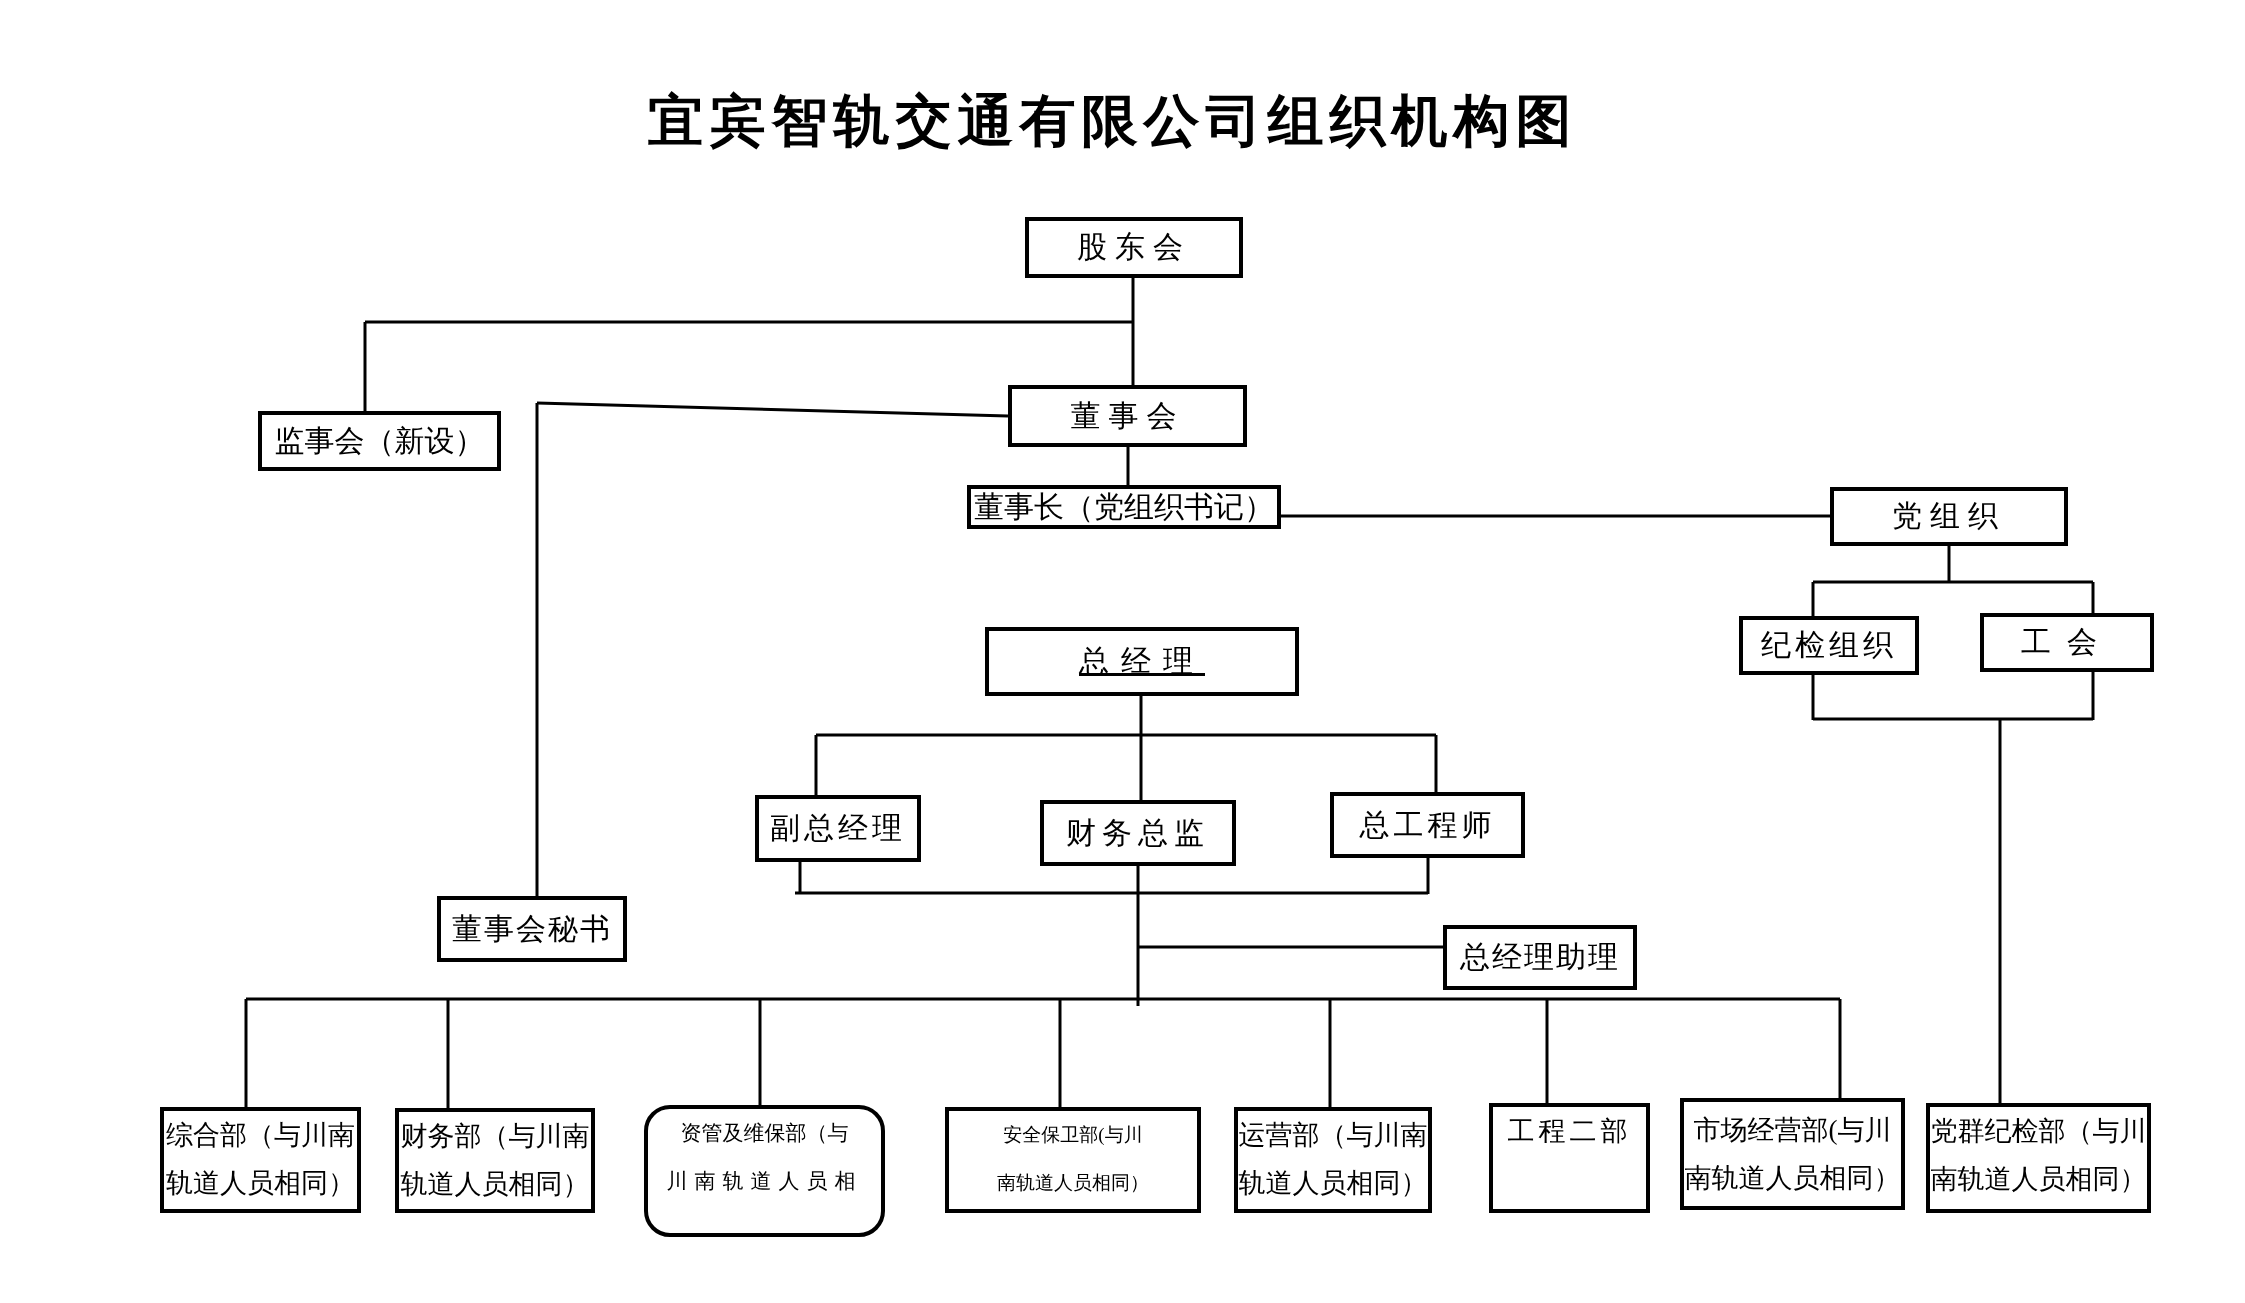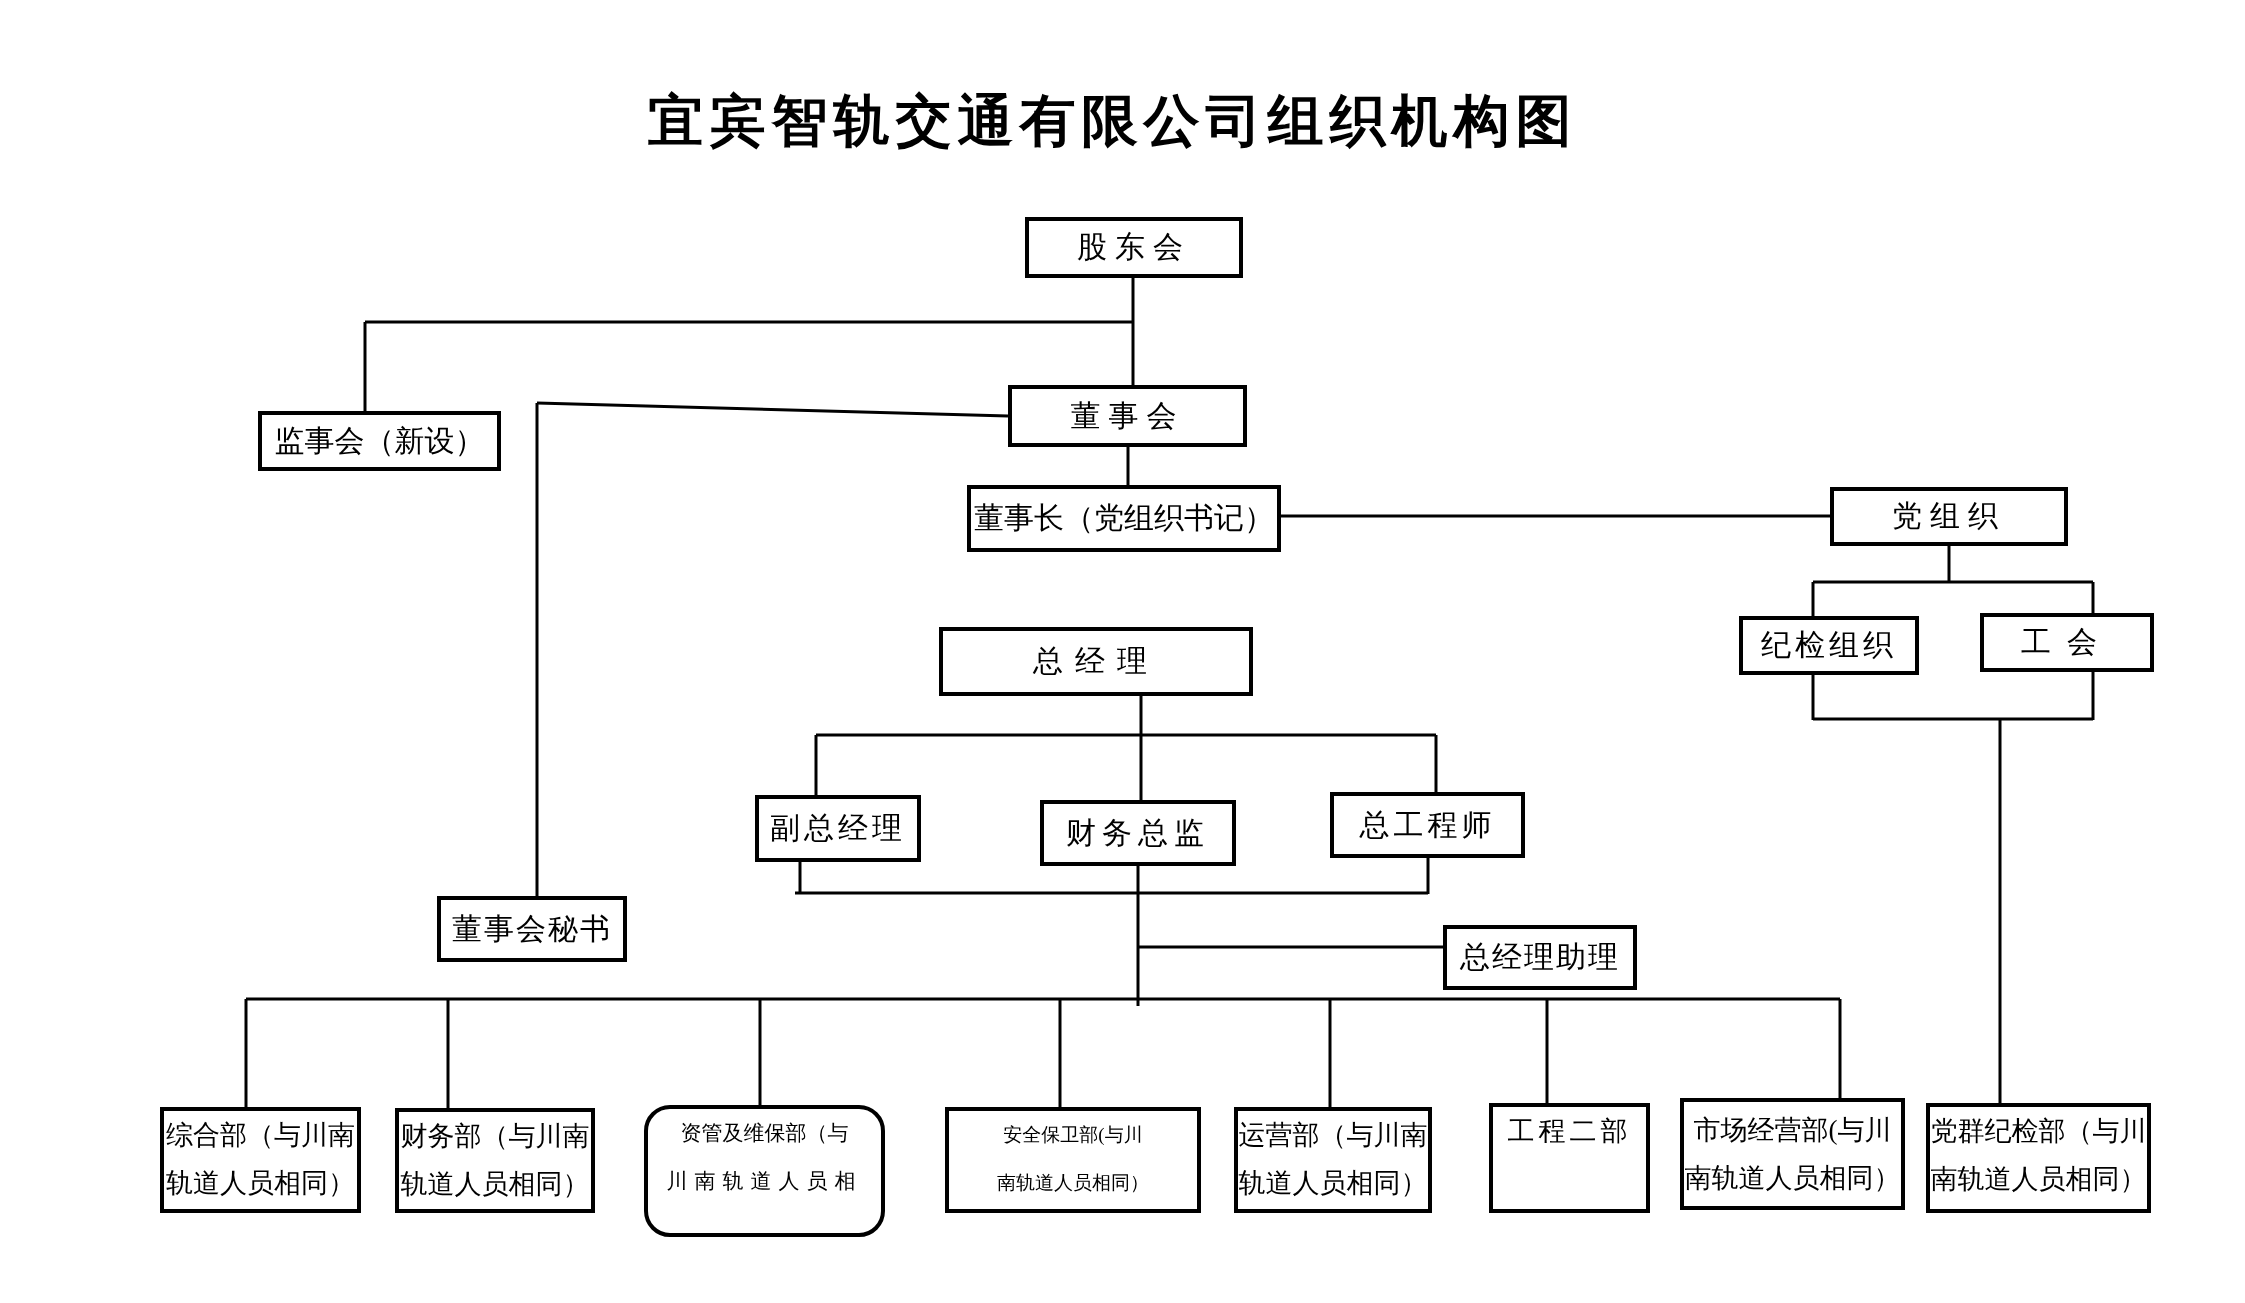--- a/index.html
+++ b/index.html
@@ -59,33 +59,33 @@
   <div class="page-title">宜宾智轨交通有限公司组织机构图</div>
 <div class="node" style="left: 1025px; top: 217px; width: 218px; height: 61px; font-size: 30px;">
       <span class="line" style="letter-spacing: 8px;">股东会</span>
     </div>
     <div class="node" style="left: 258px; top: 411px; width: 243px; height: 60px; font-size: 30px;">
       <span class="line" style="letter-spacing: 0px;">监事会（新设）</span>
     </div>
     <div class="node" style="left: 1008px; top: 385px; width: 239px; height: 62px; font-size: 30px;">
       <span class="line" style="letter-spacing: 8px;">董事会</span>
     </div>
-    <div class="node" style="left: 967px; top: 485px; width: 314px; height: 67px; font-size: 30px;">
+    <div class="node" style="left: 967px; top: 485px; width: 314px; height: 44px; font-size: 30px;">
       <span class="line" style="letter-spacing: 0px;">董事长（党组织书记）</span>
     </div>
     <div class="node" style="left: 1830px; top: 487px; width: 238px; height: 59px; font-size: 30px;">
       <span class="line" style="letter-spacing: 8px;">党组织</span>
     </div>
     <div class="node" style="left: 1739px; top: 616px; width: 180px; height: 59px; font-size: 30px;">
       <span class="line" style="letter-spacing: 4px;">纪检组织</span>
     </div>
     <div class="node" style="left: 1980px; top: 613px; width: 174px; height: 59px; font-size: 30px;">
       <span class="line" style="letter-spacing: 16px;">工会</span>
     </div>
-    <div class="node" style="left: 939px; top: 627px; width: 314px; height: 69px; font-size: 30px;">
+    <div class="node" style="left: 985px; top: 627px; width: 314px; height: 69px; font-size: 30px; text-decoration: underline;">
       <span class="line" style="letter-spacing: 12px;">总经理</span>
     </div>
     <div class="node" style="left: 755px; top: 795px; width: 166px; height: 67px; font-size: 30px;">
       <span class="line" style="letter-spacing: 4px;">副总经理</span>
     </div>
     <div class="node" style="left: 1040px; top: 800px; width: 196px; height: 66px; font-size: 30px;">
       <span class="line" style="letter-spacing: 6px;">财务总监</span>
     </div>
     <div class="node" style="left: 1330px; top: 792px; width: 195px; height: 66px; font-size: 30px;">
       <span class="line" style="letter-spacing: 4px;">总工程师</span>

